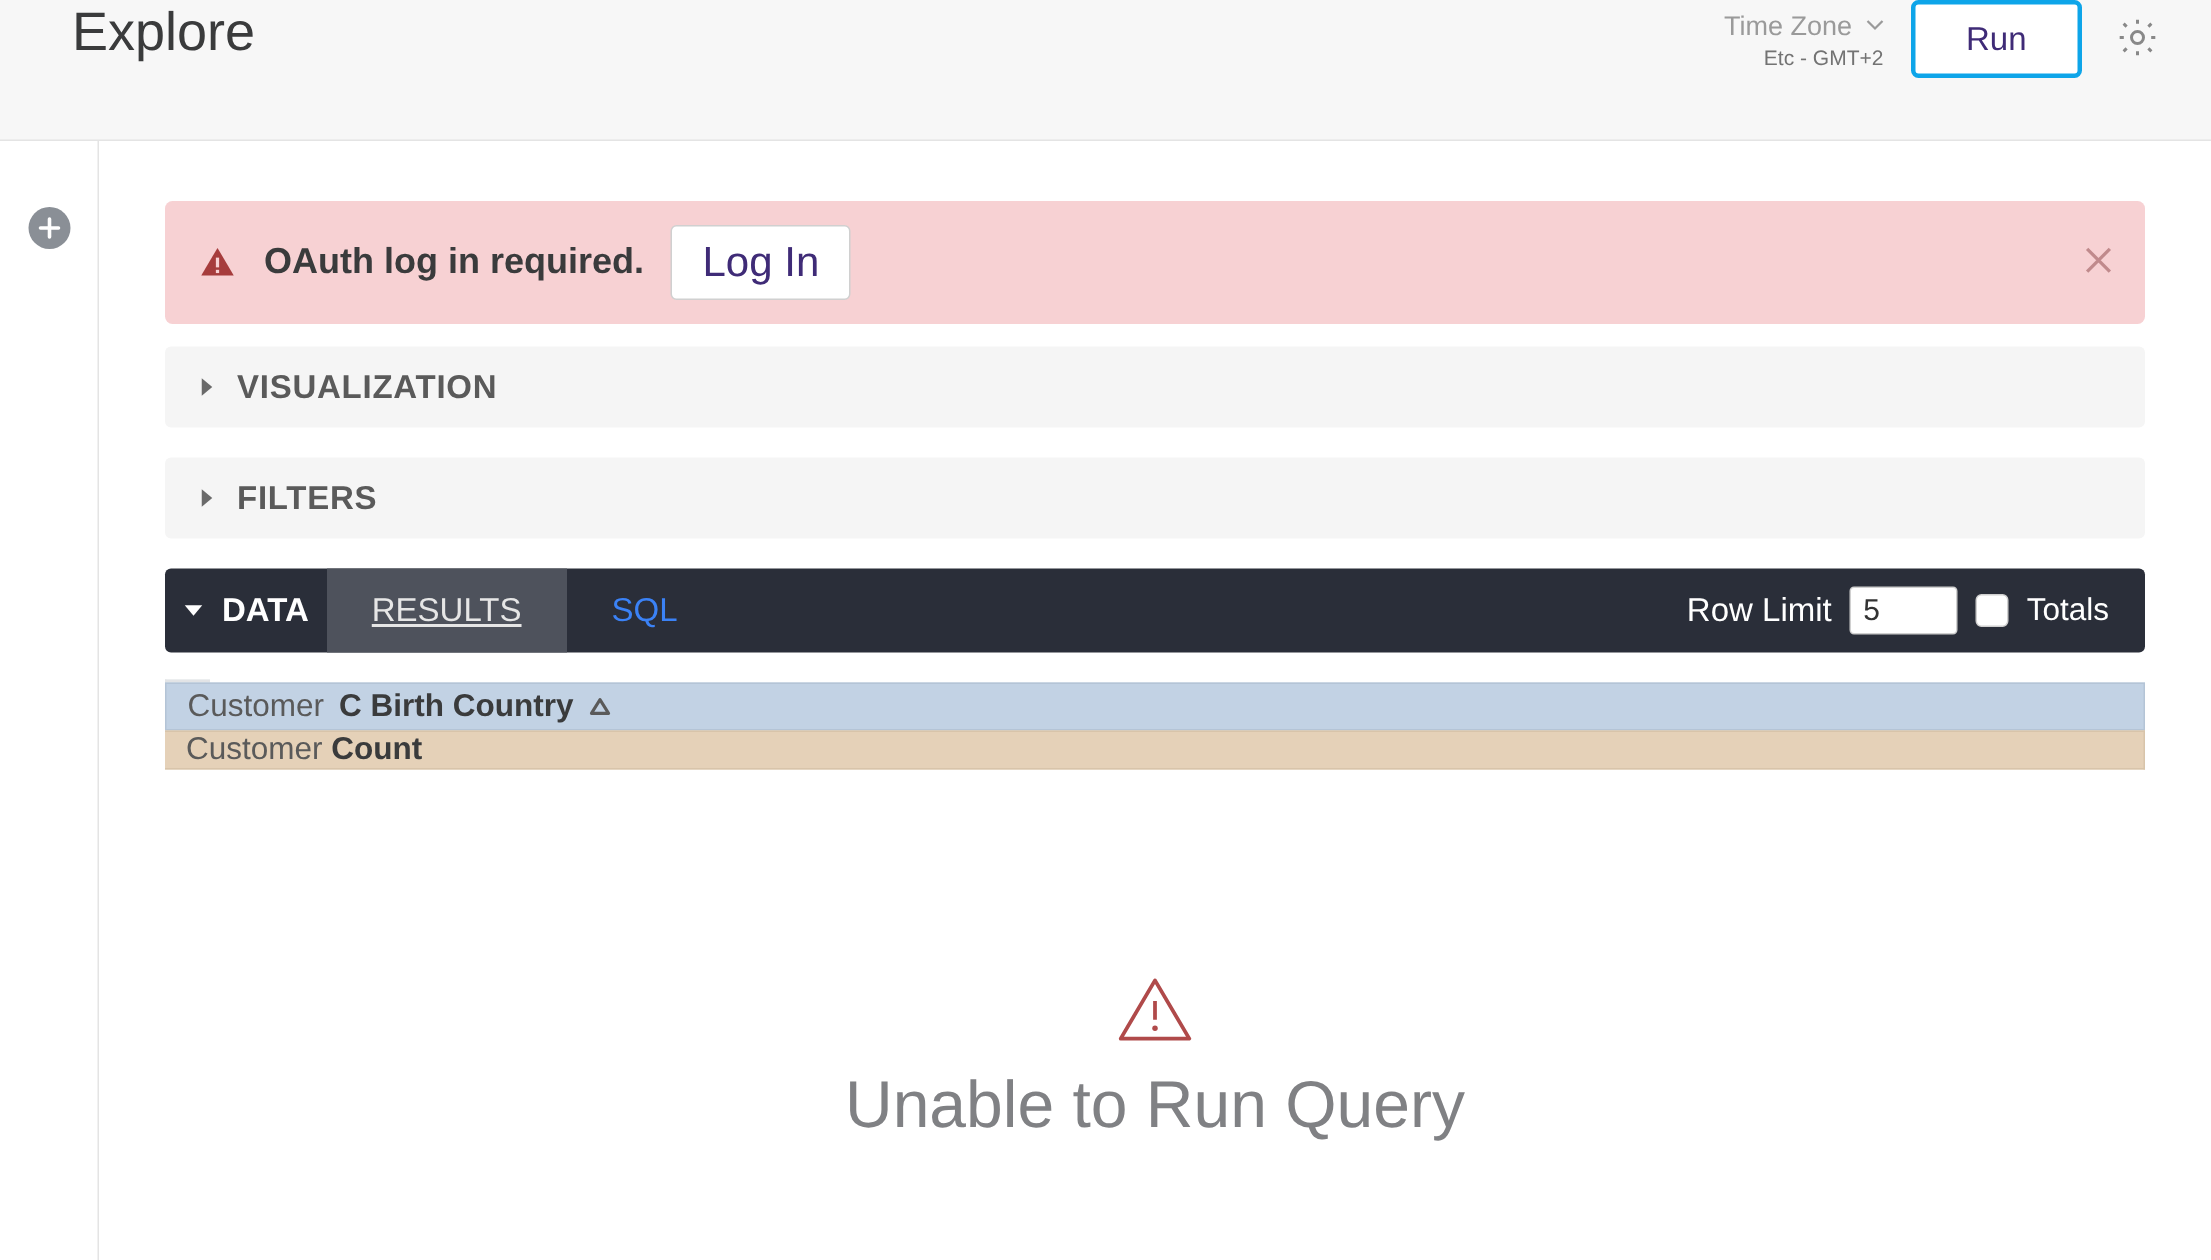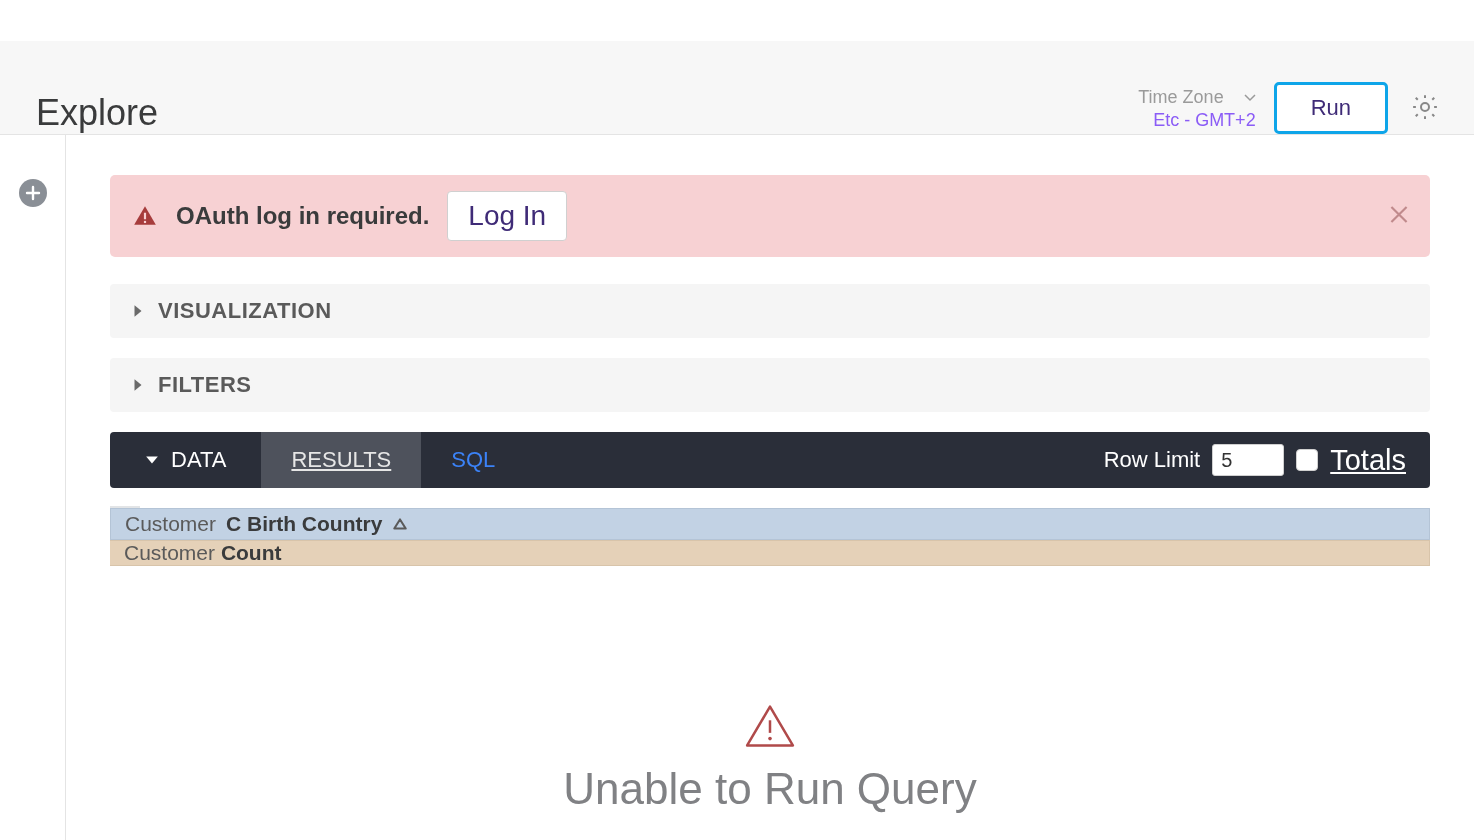--- a/index.html
+++ b/index.html
@@ -10,27 +10,26 @@
 body {
   font-family: -apple-system, BlinkMacSystemFont, "Segoe UI", Helvetica, Arial, sans-serif;
   background: #ffffff;
   color: #3a3b3c;
   width: 1474px;
   height: 840px;
   overflow: hidden;
 }
 .header {
   display: flex;
-  align-items: flex-end;
+  align-items: flex-start;
   justify-content: space-between;
-  padding: 0 30px 0 36px;
+  padding: 0 30px 0 48px;
   height: 94px;
   background: #f7f7f7;
   border-bottom: 1px solid #e4e4e4;
-  margin-top: 41px;
 }
 .page-title {
   font-size: 36px;
   font-weight: 400;
   color: #3a3b3c;
 }
 .header-right {
   display: flex;
   align-items: center;
   gap: 18px;
@@ -38,26 +37,26 @@
 .timezone {
   text-align: right;
   font-size: 20px;
   line-height: 1.25;
 }
 .tz-label {
   color: #9a9a9a;
   font-size: 18px;
   display: inline-flex;
   align-items: center;
-  gap: 20px;
+  gap: 9px;
 }
 .tz-label svg { display:inline-block; }
 .tz-value {
-  color: #8b5cf6;
-  font-size: 18px;
+  color: #737373;
+  font-size: 14px;
 }
 .run-btn {
   background: #fff;
   border: 3px solid #0ea5e9;
   border-radius: 5px;
   padding: 10px 34px;
   font-size: 22px;
   color: #3f2b77;
   cursor: pointer;
 }
@@ -96,21 +95,21 @@
   flex: 1;
   padding: 40px 44px 0 44px;
 }
 .alert {
   background: #f7d1d3;
   border-radius: 5px;
   padding: 16px 22px;
   display: flex;
   align-items: center;
   gap: 18px;
-  margin-bottom: 27px;
+  margin-bottom: 15px;
   position: relative;
 }
 .alert-text {
   font-size: 24px;
   font-weight: 700;
   color: #3a3b3c;
 }
 .login-btn {
   background: #fff;
   border: 1px solid #d0d0d0;
@@ -152,23 +151,23 @@
   display: flex;
   align-items: center;
   height: 56px;
   color: #fff;
   font-size: 22px;
 }
 .data-tab {
   display: flex;
   align-items: center;
   gap: 12px;
-  padding: 0 35px;
+  padding: 0 12px;
   height: 100%;
-  font-weight: 400;
+  font-weight: 700;
   cursor: pointer;
 }
 .results-tab {
   background: #4e525c;
   font-weight: 400;
   padding: 0 30px;
   height: 100%;
   display: flex;
   align-items: center;
   color: #e6e6e6;
@@ -205,22 +204,21 @@
 }
 .totals-check {
   width: 22px;
   height: 22px;
   border-radius: 4px;
   background: #fff;
   border: 1px solid #d0d0d0;
   cursor: pointer;
 }
 .totals-label {
-  font-size: 29px;
-  text-decoration: underline;
+  font-size: 21px;
 }
 .columns-row {
   display: flex;
   height: 56px;
   margin-top: 18px;
   flex-direction: column;
 }
 .col-handle {
   width: 30px;
   background: #eef1f4;

